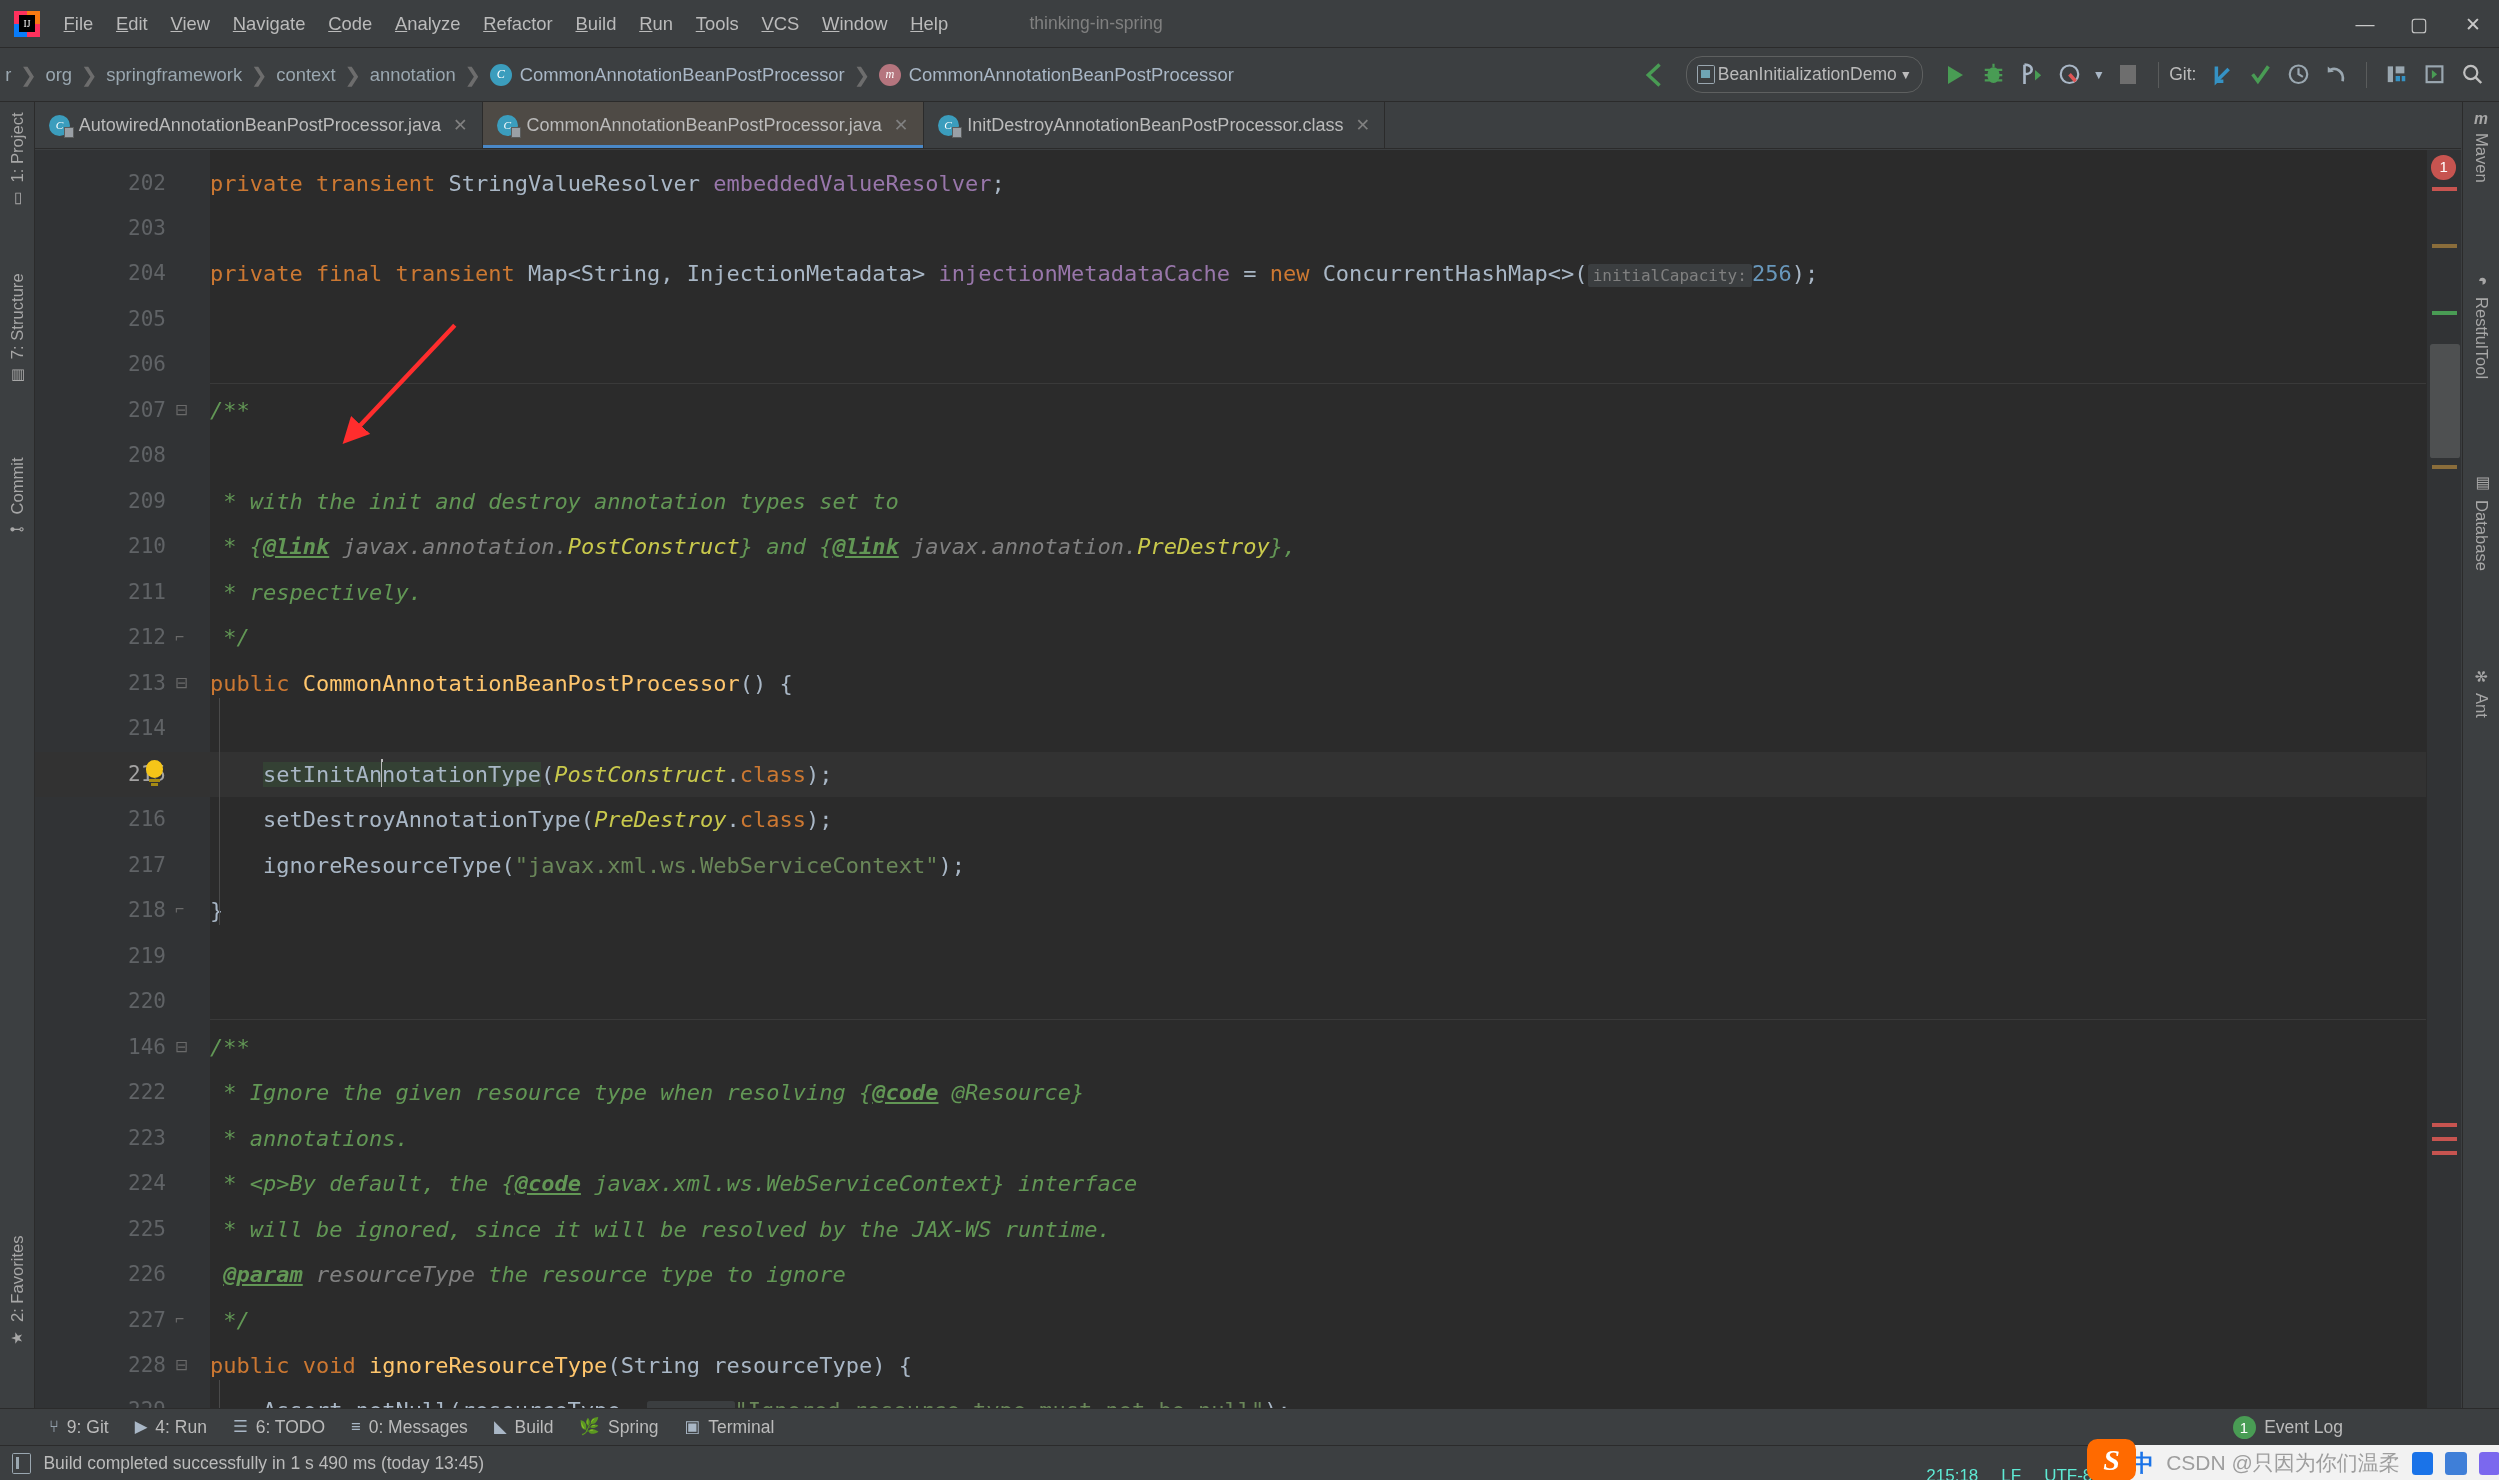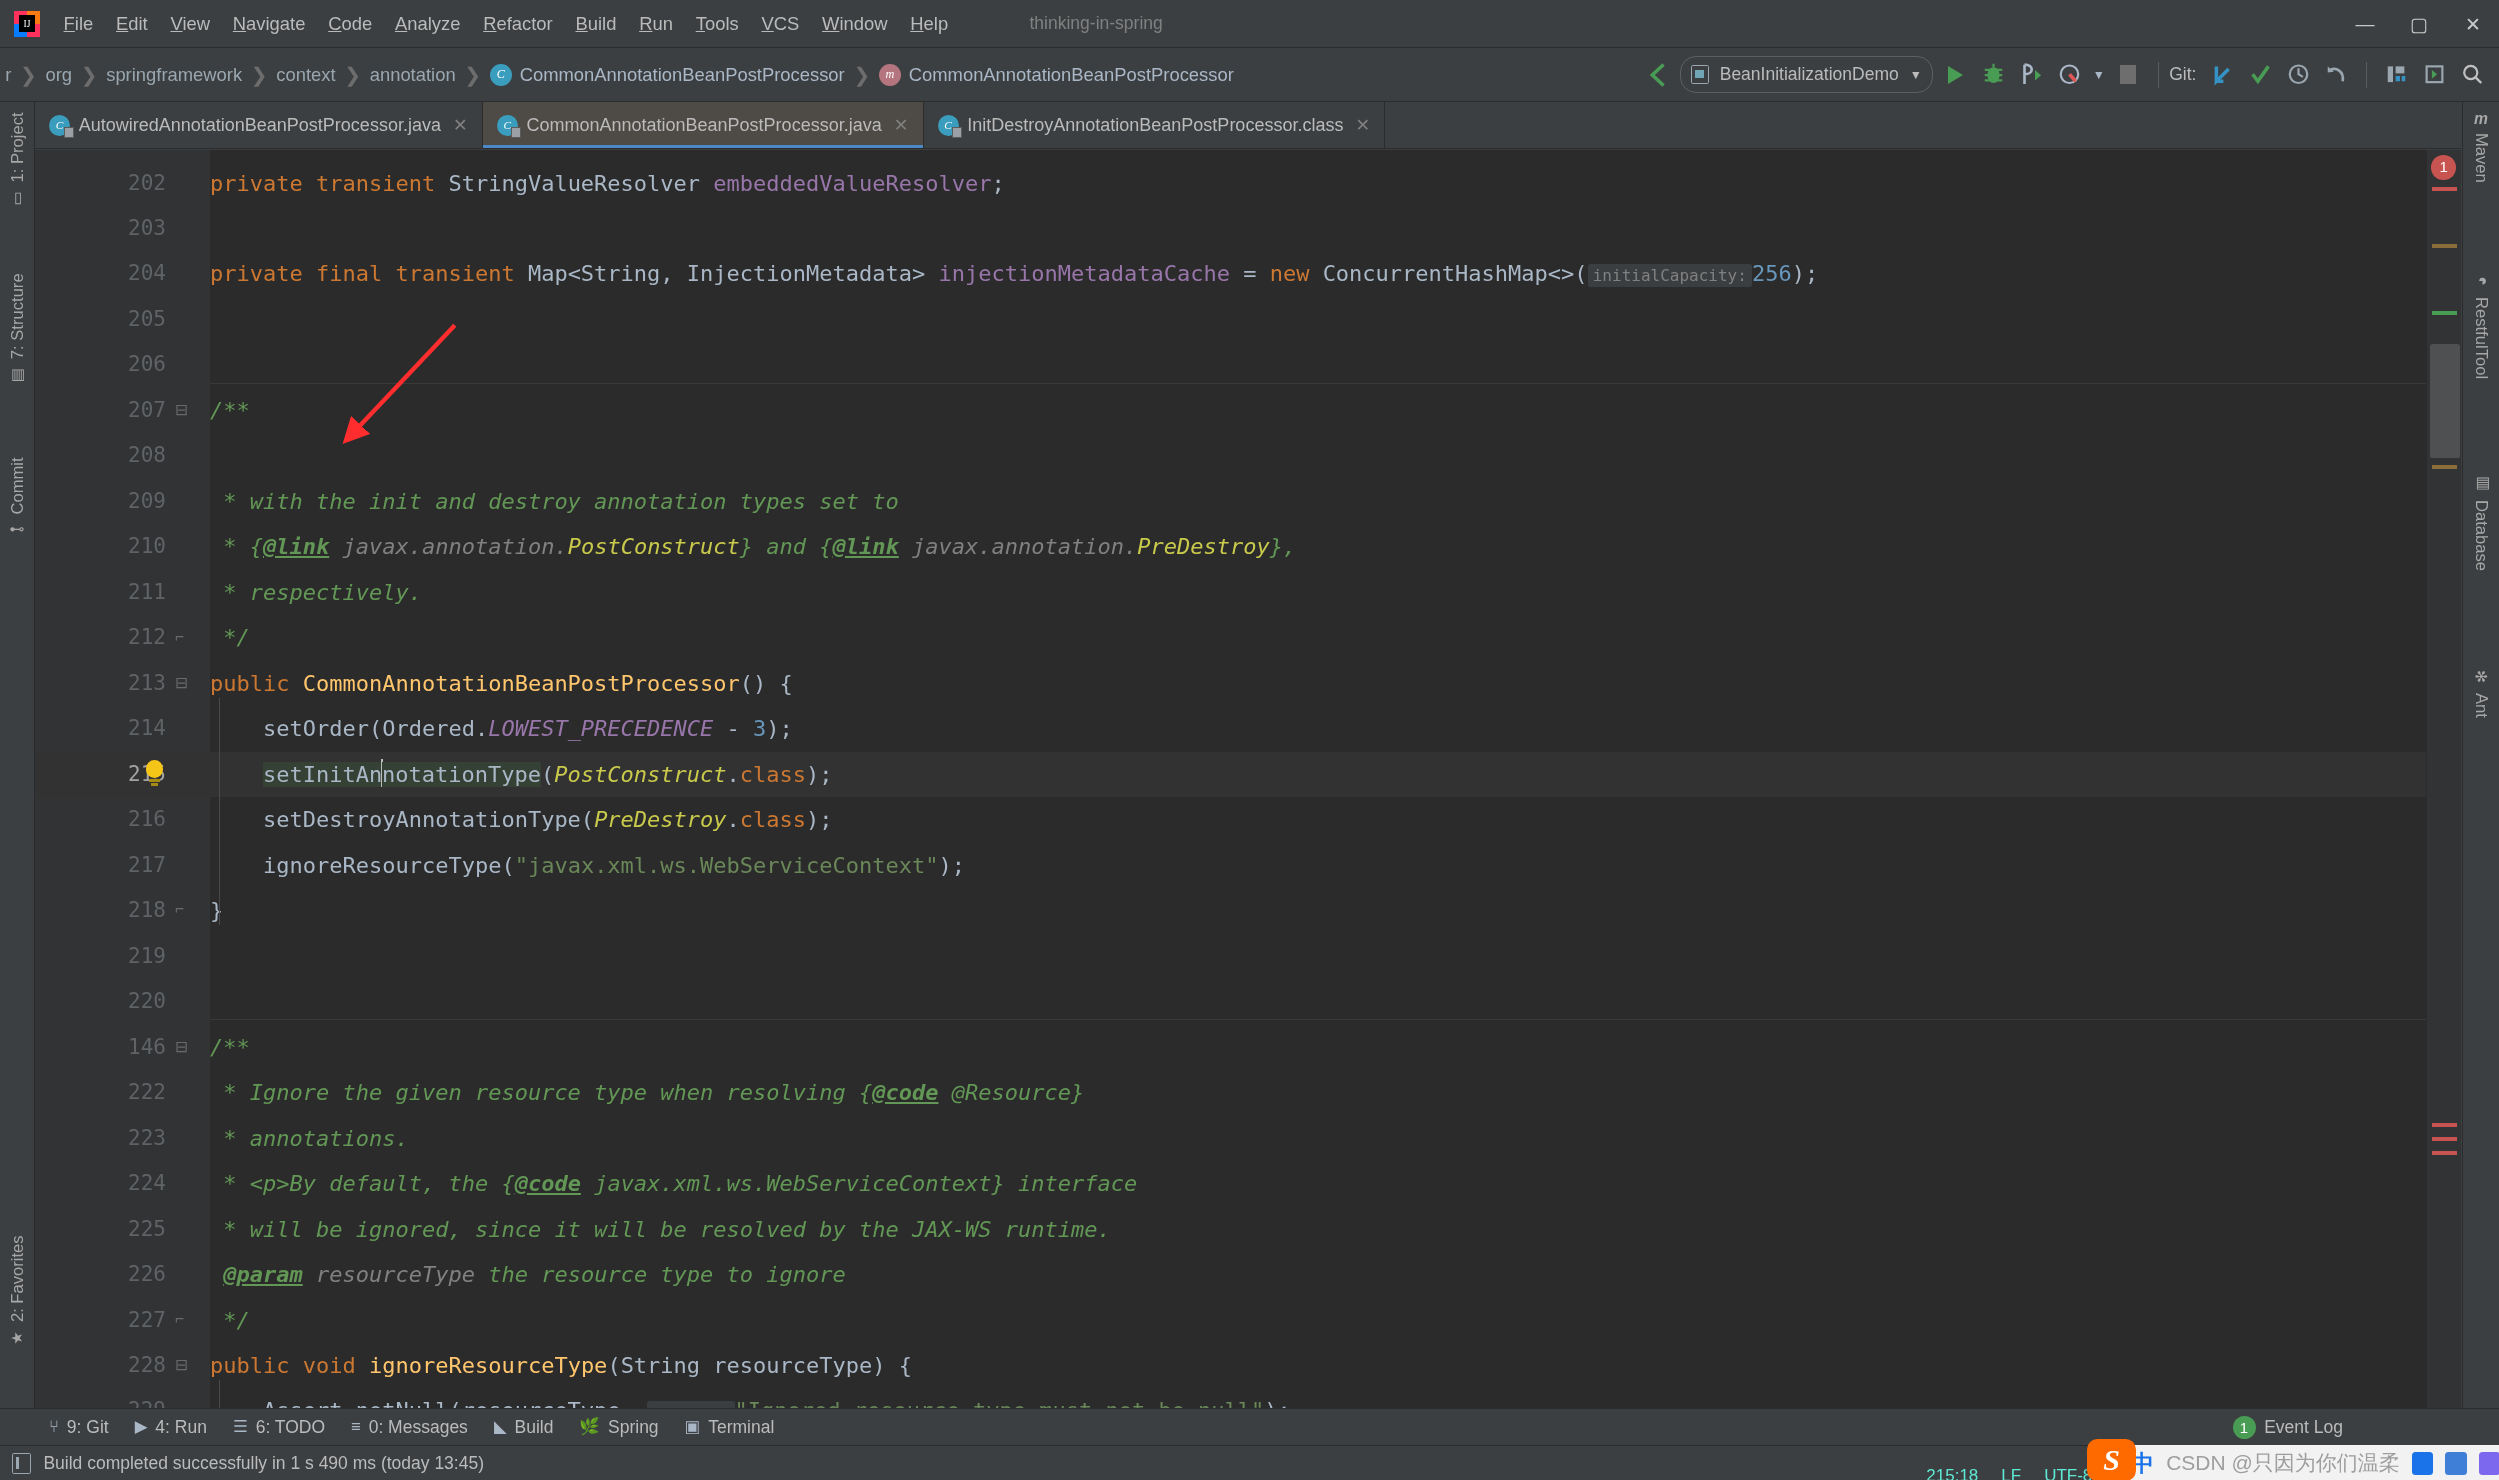--- a/index.html
+++ b/index.html
@@ -60,23 +60,23 @@
     width: 22px; height: 22px; border-radius: 50%; margin-right: 7.9px;
     display: inline-flex; align-items: center; justify-content: center;
     font-size: 12.2px; color: #fff; font-family: "Liberation Serif", serif; font-style: italic;
   }
   .cicon.cls { background: #3b9dbd; }
   .cicon.mth { background: #b5757e; }
 
   .toolbar-right { display: flex; align-items: center; padding-right: 8.7px; flex: 0 0 auto; }
   .tb-ico { width: 38px; height: 38px; display:flex; align-items:center; justify-content:center; color:#a9b7c6; font-size: 19px; }
   .runconf {
-    display: flex; align-items: center; gap: 11px;
+    display: flex; align-items: center; gap: 3px;
     border: 0.9px solid #5e6060; border-radius: 16px; height: 37px;
-    padding: 0 10.5px; margin: 0 3px; color: #bbbbbb; font-size: 17.5px;
+    padding: 0 10.5px; margin: 0 13px; color: #bbbbbb; font-size: 17.5px;
   }
   .runconf .box {
     width: 17.5px; height: 19px; border: 1.7px solid #9aa7b0; border-radius: 1.7px;
     position: relative;
   }
   .runconf .box::after { content:''; position:absolute; left:2.6px; top:3.5px; width:8.7px; height:8.7px; background:#6fa5b5; }
   .tri-green { width:0;height:0;border-left:15.7px solid #499c54;border-top:9.6px solid transparent;border-bottom:9.6px solid transparent; }
   .divider-v { width:0.9px; height:26px; background:#5a5c5c; margin:0 10.5px; }
   .git-label { color:#bbbbbb; font-size:17.5px; margin-right: 7px; }
 
@@ -475,21 +475,21 @@
         <div class="ln" style="top: 238px;"><span class="num">207</span><span class="txt"><span class="cmt">/**</span></span></div>
         <div class="fold" style="top: 250px;">⊟</div>
         <div class="ln" style="top: 283px;"><span class="num">208</span></div>
         <div class="ln" style="top: 329px;"><span class="num">209</span><span class="txt"> <span class="cmt">* with the init and destroy annotation types set to</span></span></div>
         <div class="ln" style="top: 374px;"><span class="num">210</span><span class="txt"> <span class="cmt">* {</span><span class="tag">@link</span><span class="cmt"> </span><span class="cmtgray">javax.annotation.</span><span class="jdcls">PostConstruct</span><span class="cmt">} and {</span><span class="tag">@link</span><span class="cmt"> </span><span class="cmtgray">javax.annotation.</span><span class="jdcls">PreDestroy</span><span class="cmt">},</span></span></div>
         <div class="ln" style="top: 420px;"><span class="num">211</span><span class="txt"> <span class="cmt">* respectively.</span></span></div>
         <div class="ln" style="top: 465px;"><span class="num">212</span><span class="txt"> <span class="cmt">*/</span></span></div>
         <div class="fold" style="top: 478px;">⌐</div>
         <div class="ln" style="top: 511px;"><span class="num">213</span><span class="txt"><span class="kw">public </span><span class="mname">CommonAnnotationBeanPostProcessor</span><span class="t">() {</span></span></div>
         <div class="fold" style="top: 523px;">⊟</div>
-        <div class="ln" style="top: 556px;"><span class="num">214</span><span class="txt">    <span class="t">setOrder(Ordered.</span><span class="cnst">LOWEST_PRECEDENCE</span><span class="t"> - </span><span class="num2">3</span><span class="t">);</span></span></div>
+        <div class="ln" style="top: 556px;"><span class="num">214</span></div>
         <div class="ln caret" style="top: 602px;"><span class="num">215</span><span class="txt">    <span class="sel-word t">setInitAn</span><span class="cursor"></span><span class="sel-word t">notationType</span><span class="t">(</span><span class="jdcls">PostConstruct</span><span class="t">.</span><span class="kw">class</span><span class="t">);</span></span></div>
         <div class="bulb" style="top: 610px;">
           <div class="glass"></div>
           <div class="base"></div>
           <div class="base2"></div>
         </div>
         <div class="ln" style="top: 647px;"><span class="num">216</span><span class="txt">    <span class="t">setDestroyAnnotationType(</span><span class="jdcls">PreDestroy</span><span class="t">.</span><span class="kw">class</span><span class="t">);</span></span></div>
         <div class="ln" style="top: 693px;"><span class="num">217</span><span class="txt">    <span class="t">ignoreResourceType(</span><span class="str">"javax.xml.ws.WebServiceContext"</span><span class="t">);</span></span></div>
         <div class="ln" style="top: 738px;"><span class="num">218</span><span class="txt"><span class="t">}</span></span></div>
         <div class="fold" style="top: 750px;">⌐</div>

